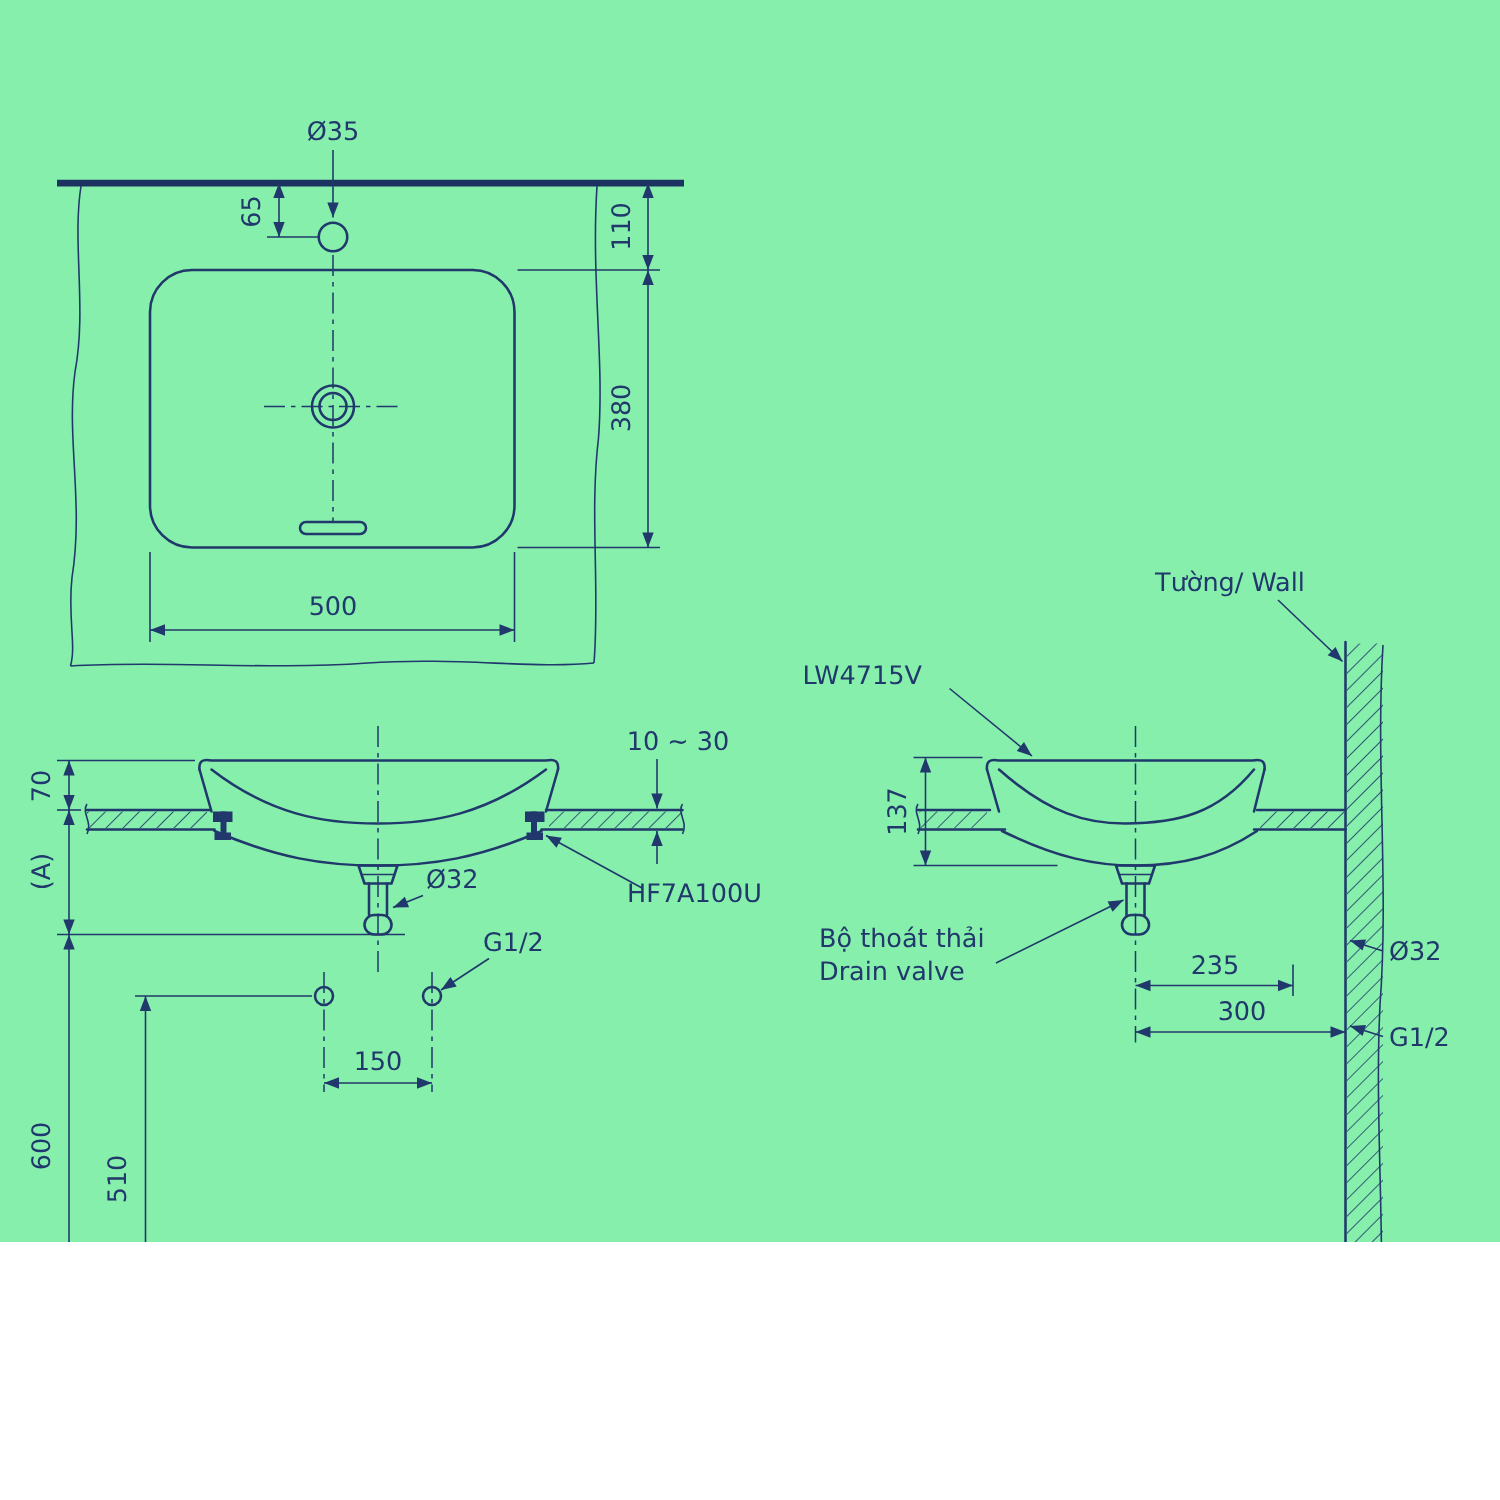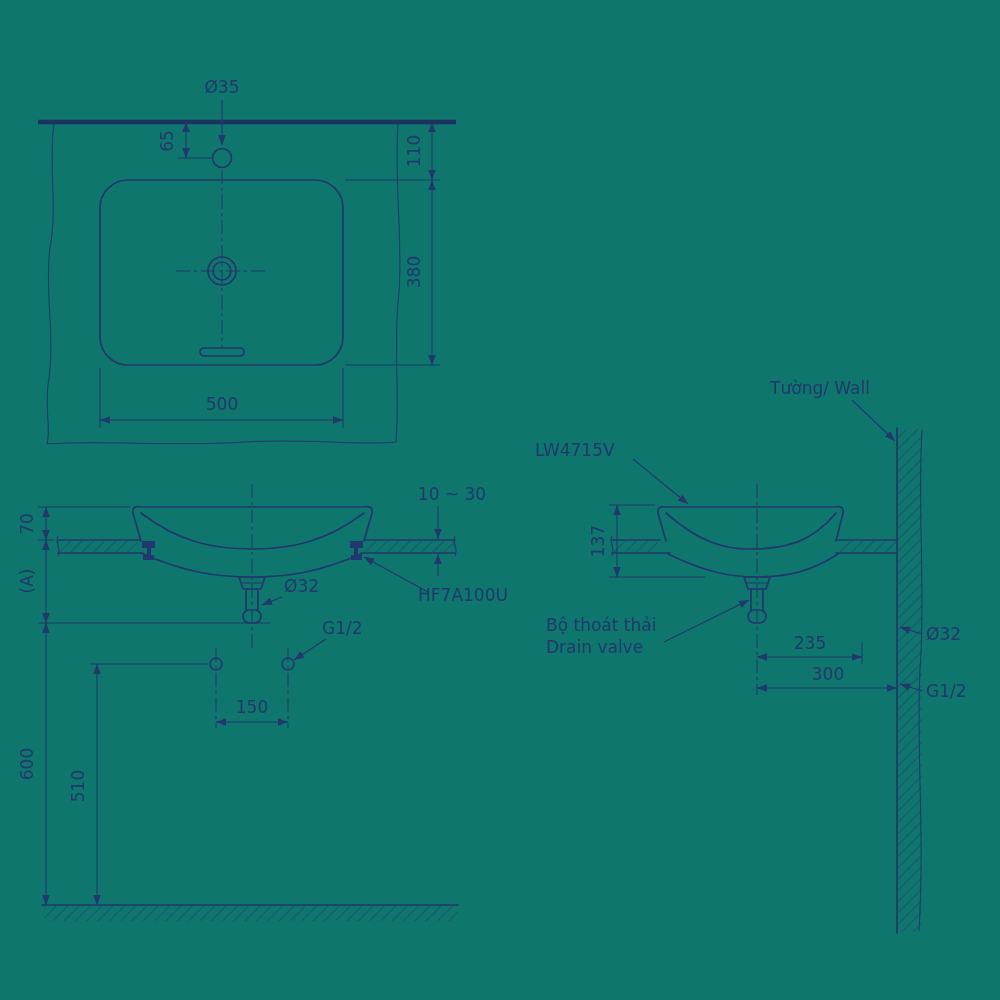--- a/index.html
+++ b/index.html
@@ -1,16 +1,16 @@
 <!DOCTYPE html>
 <html><head>
 <meta charset="utf-8">
 <style>
   html,body{margin:0;padding:0;background:#ffffff}
-  .stage{width:1000px;height:1000px;position:relative;background:#0f766e;overflow:hidden}
+  .stage{width:1000px;height:828px;position:relative;background:#86efac;overflow:hidden}
   svg{display:block}
   text{font-family:"DejaVu Sans","Liberation Sans",sans-serif;font-size:17px;fill:#20386b}
   .ln{stroke:#20386b;fill:none;stroke-width:1.7;stroke-linecap:round;stroke-linejoin:round}
   .thin{stroke:#20386b;fill:none;stroke-width:1.05}
   .dim{stroke:#20386b;fill:none;stroke-width:1.05}
   .cl{stroke:#20386b;fill:none;stroke-width:1;stroke-dasharray:14 4 3 4}
   .thick{stroke:#1c3261;stroke-width:4.5;fill:none}
   .blob{fill:#20386b;stroke:none}
 </style>
 </head>

